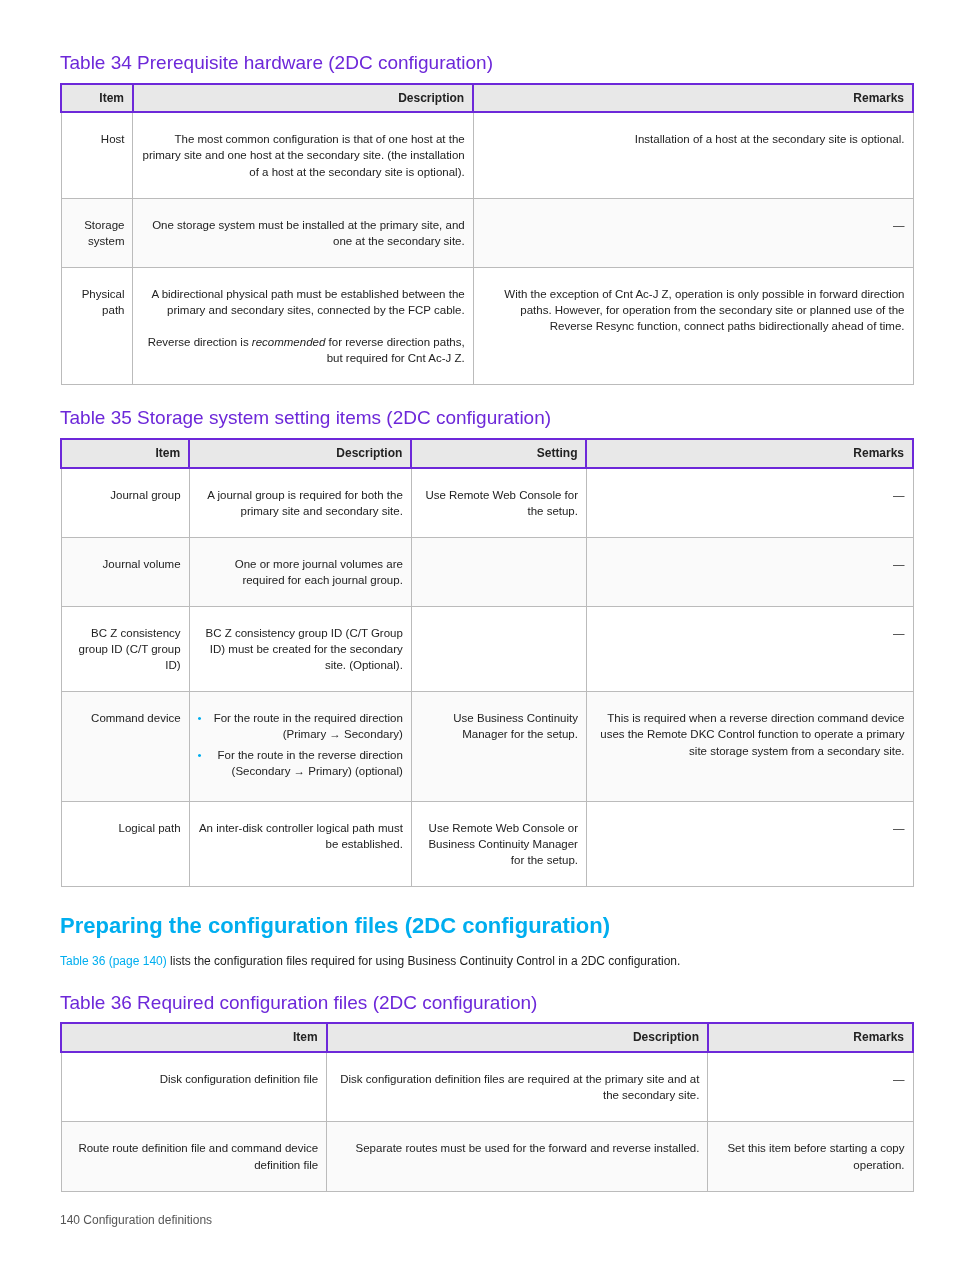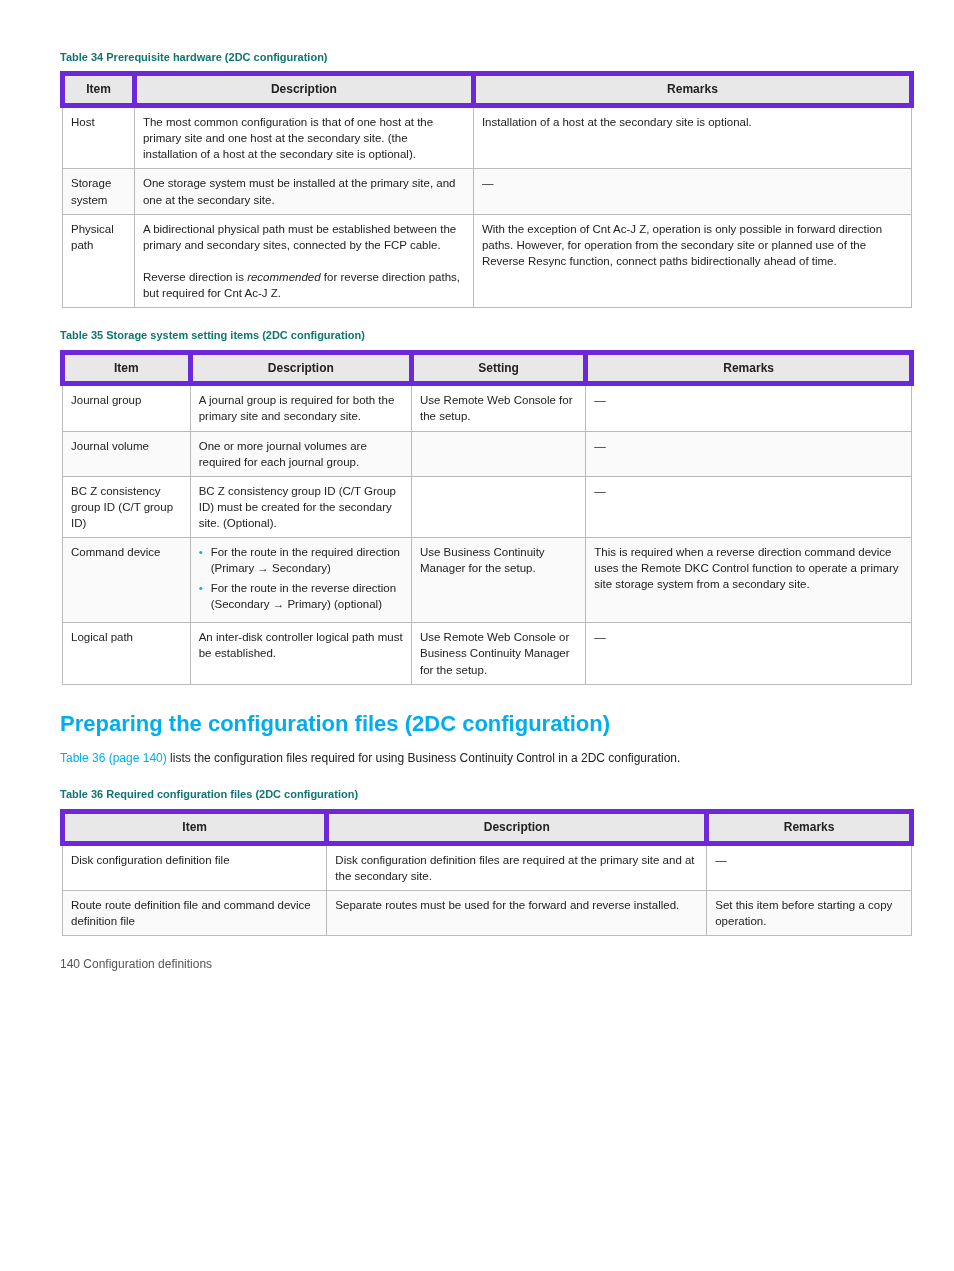--- a/index.html
+++ b/index.html
@@ -5,46 +5,47 @@
     * { box-sizing: border-box; margin: 0; padding: 0; }
     body {
       font-family: Arial, Helvetica, sans-serif;
       font-size: 12px;
       color: #222;
       background: #fff;
       padding: 30px 40px 40px 60px;
       line-height: 1.4;
     }
     .section-title {
-      color: #0f766e;
-      font-size: 11px;
-      font-weight: bold;
+      color: #6d28d9;
+      font-size: 19px;
+      font-weight: normal;
       margin-bottom: 6px;
       margin-top: 20px;
     }
     table {
       width: 100%;
       border-collapse: collapse;
       margin-bottom: 18px;
       font-size: 11.5px;
     }
     thead tr {
       background: #e8e8e8;
     }
     thead th {
-      border: 5px solid #6d28d9;
+      border: 2px solid #6d28d9;
       padding: 5px 8px;
       font-weight: bold;
-      text-align: center;
+      text-align: right;
       font-size: 12px;
     }
     tbody td {
       border: 1px solid #bbb;
-      padding: 6px 8px;
+      padding: 18px 8px;
       vertical-align: top;
+      text-align: right;
     }
     tbody tr:nth-child(even) td {
       background: #fafafa;
     }
     .h2-heading {
       color: #00aeef;
       font-size: 22px;
       font-weight: bold;
       margin: 24px 0 10px 0;
     }

